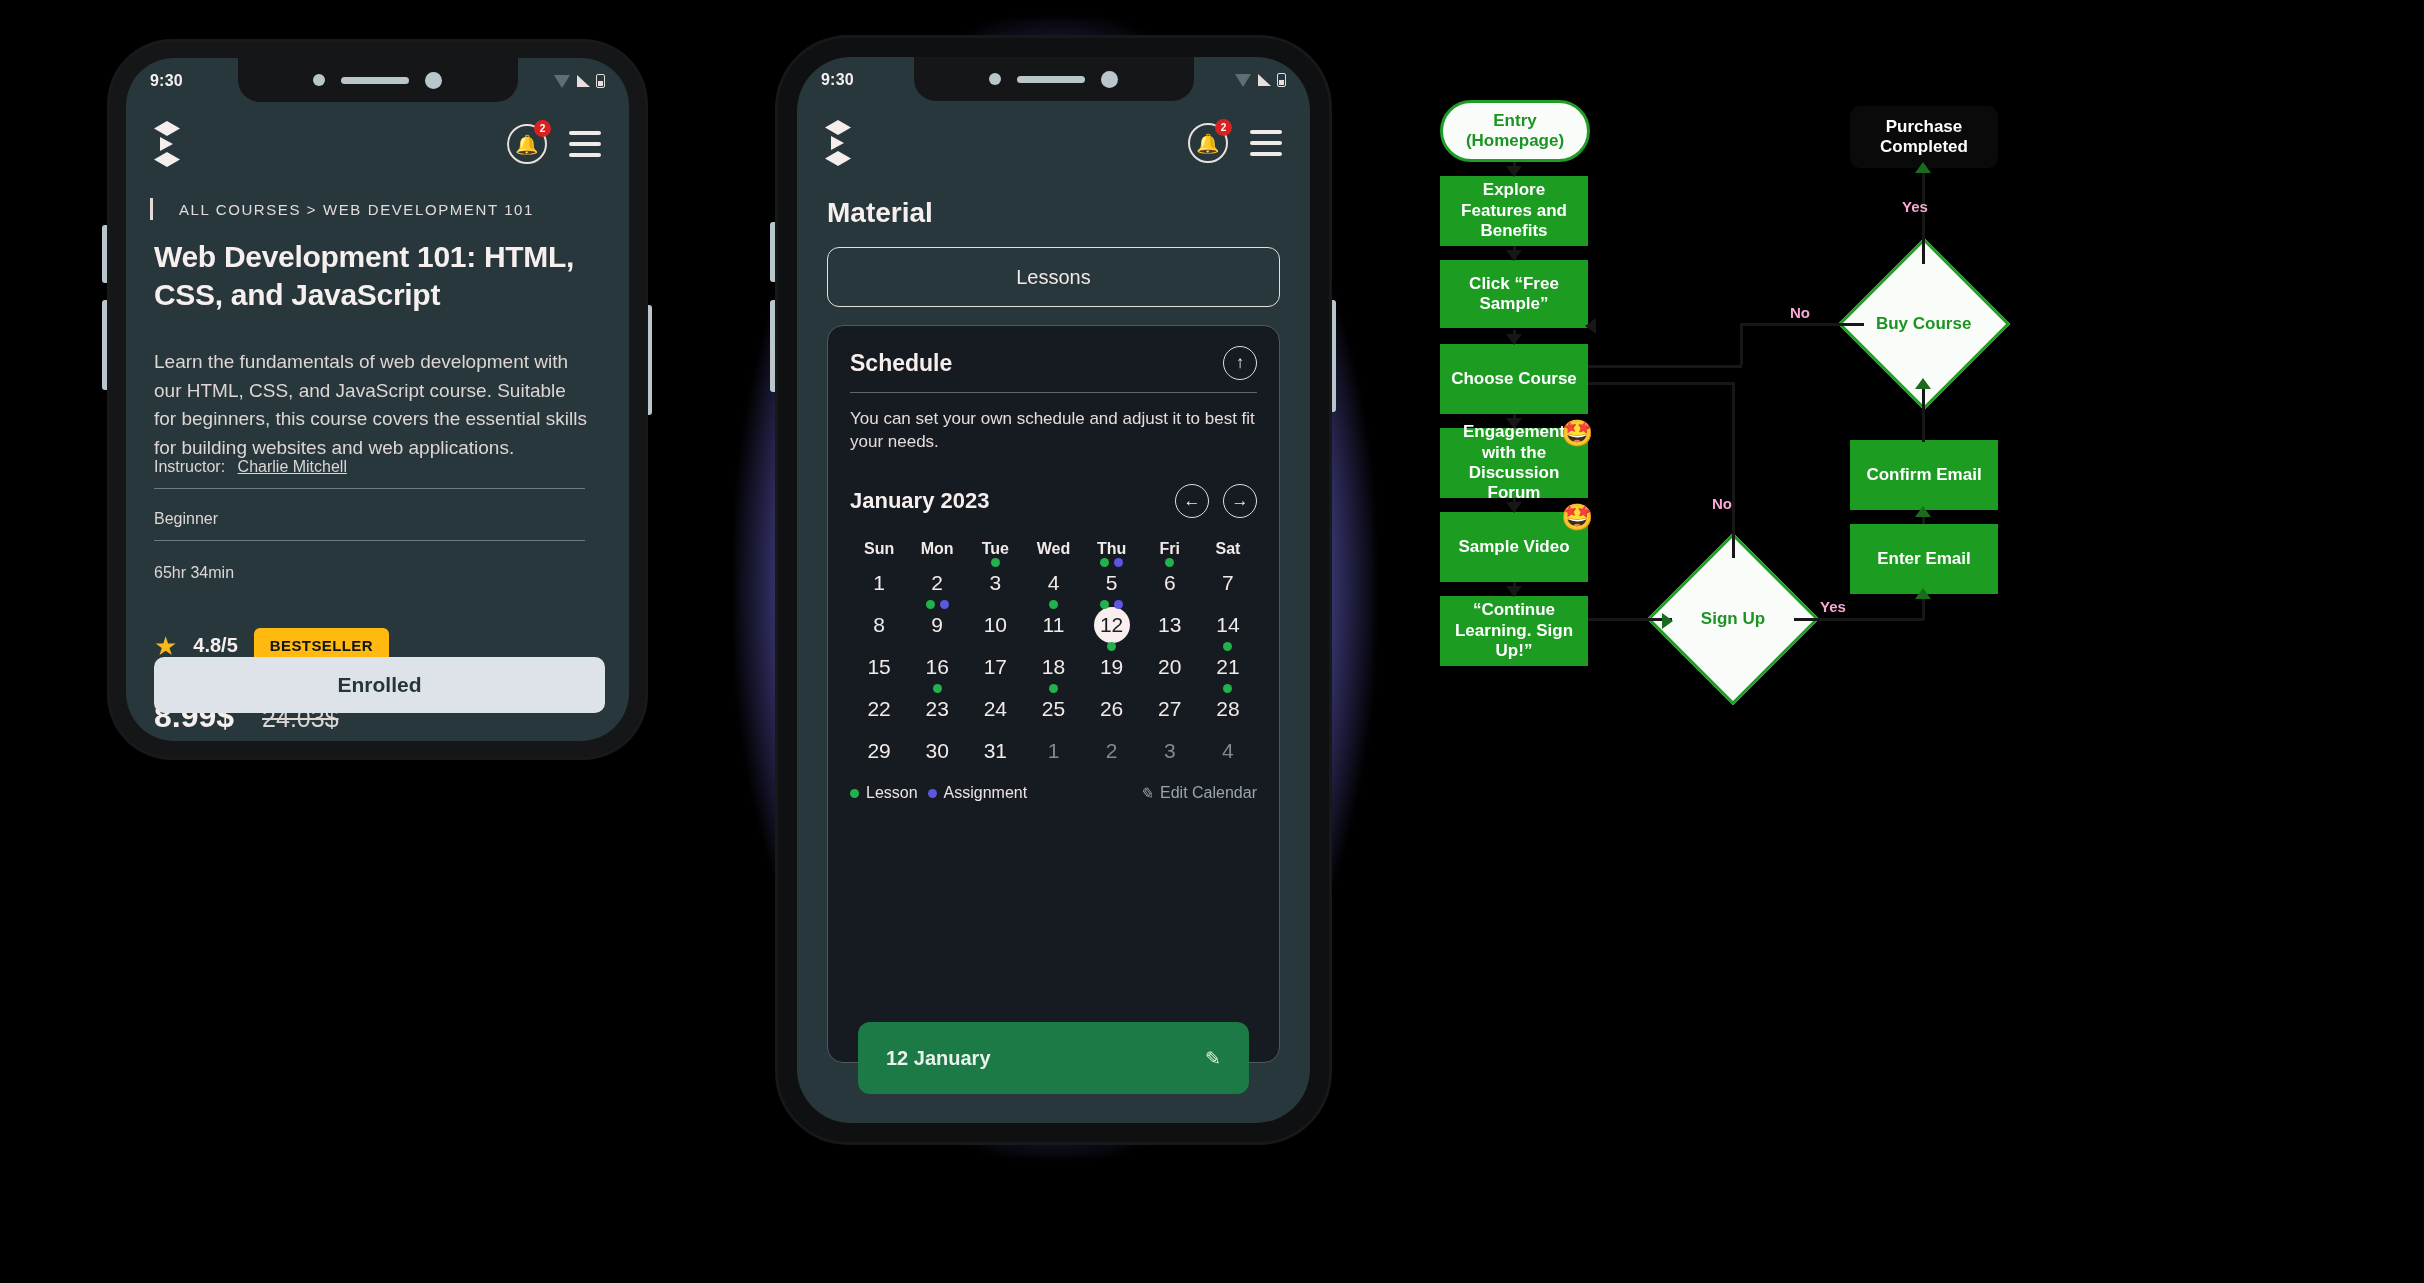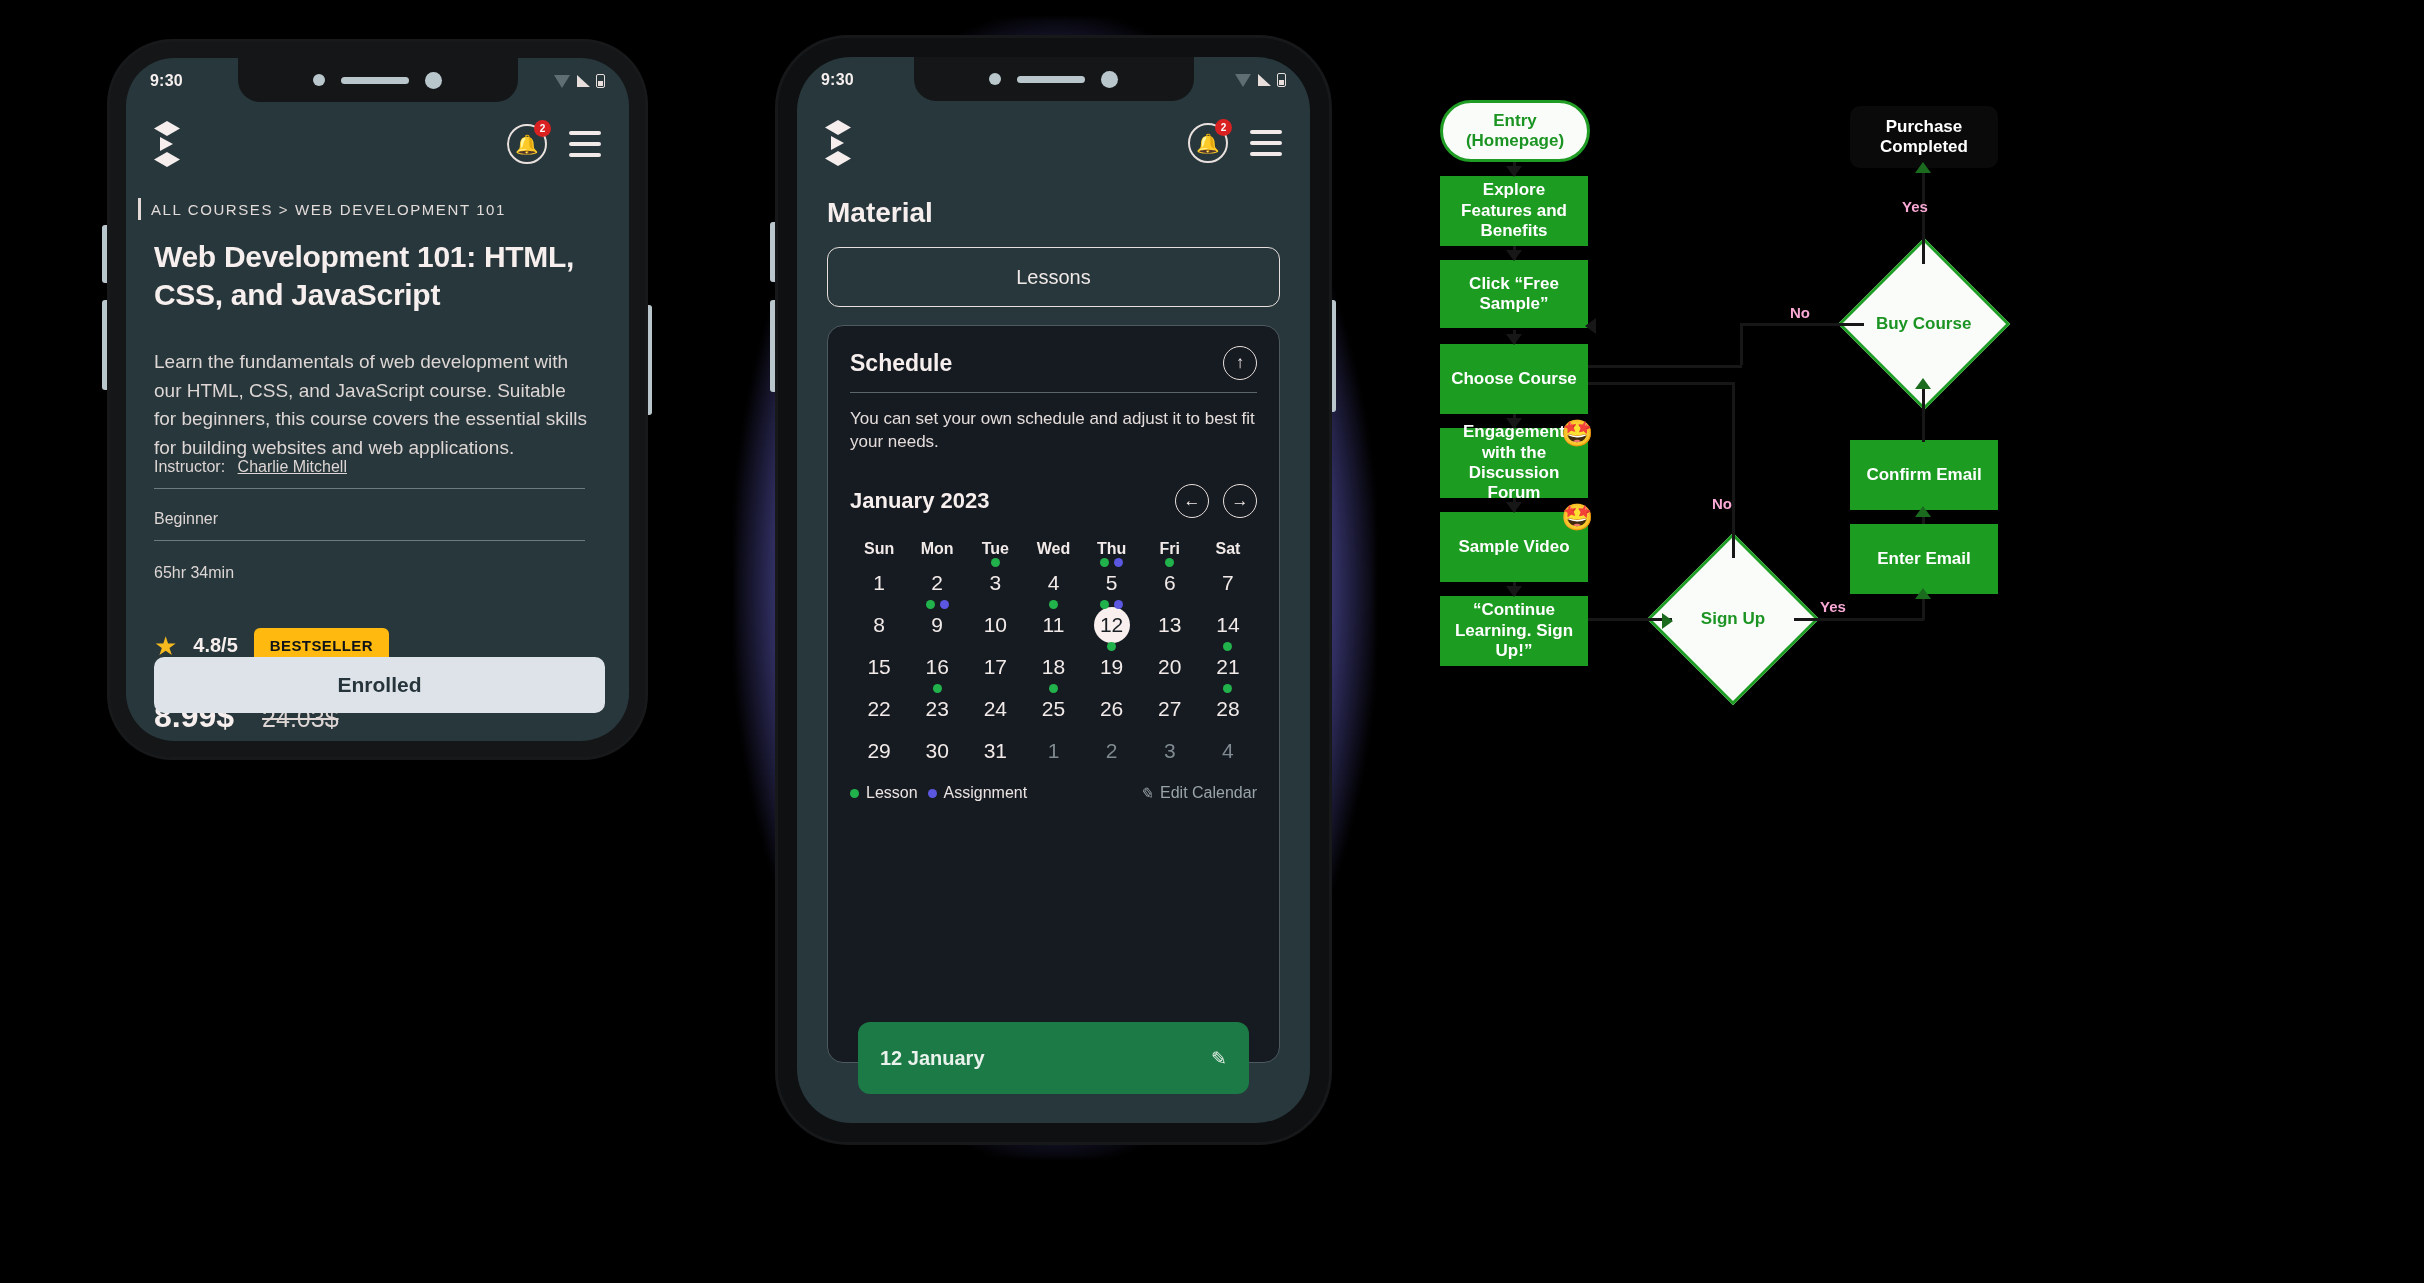--- a/index.html
+++ b/index.html
@@ -71,22 +71,22 @@
   .bell-ring { position:absolute; inset:0; border:2px solid #e9e0de; border-radius:50%; }
   .bell-glyph { position:absolute; inset:0; display:flex;align-items:center;justify-content:center;
     color:#f0e8e6; font-size:19px; line-height:1; }
   .badge { position:absolute; right:-4px; top:-4px; min-width:17px;height:17px;border-radius:50%;
     background:#d92121; color:#fff; font-size:10px; font-weight:700;
     display:flex;align-items:center;justify-content:center; }
   .hamb { width:32px; display:flex; flex-direction:column; gap:7px; }
   .hamb span { display:block; height:4px; border-radius:3px; background:#f2eae8; }
 
   .breadcrumb {
-    position:absolute; top:140px; left:0; right:0; padding: 0 12px;
-    display:flex; align-items:center; gap:10px;
+    position:absolute; top:140px; left:0; right:0; padding: 0 24px;
+    display:flex; align-items:center; gap:26px;
   }
   .breadcrumb .tick { width:3px; height:22px; background:#e4dbd9; }
   .breadcrumb .bc-text { color:#e3dbd9; font-size:15px; letter-spacing:1.6px; font-weight:400; white-space:nowrap; }
 
   .course-title {
     position:absolute; top:180px; left:28px; right:24px;
     color:#f7efee; font-size:30px; line-height:1.28; font-weight:800; letter-spacing:-.3px;
   }
   .course-desc {
     position:absolute; top:290px; left:28px; right:38px;
@@ -170,21 +170,21 @@
   .dots { position:absolute; left:0; right:0; top:-4px; display:flex; justify-content:center; gap:5px; }
   .dot { width:9px;height:9px;border-radius:50%; }
   .dot.lesson { background:#22b24c; }
   .dot.assign { background:#5b57e0; }
   .legend { margin-top:12px; display:flex; align-items:center; gap:10px; font-size:16px; color:#ece4e2; }
   .legend .g { display:flex; align-items:center; gap:7px; }
   .legend .edit { margin-left:auto; color:#9aa5aa; display:flex; align-items:center; gap:7px; font-size:16px; }
   .daybar {
     position:absolute; left:30px; right:30px; bottom:-32px; height:72px;
     background:#1b7a45; border-radius:12px; display:flex;align-items:center;
-    padding: 0 22px; color:#e9f2ec; font-size:20px; font-weight:800;
+    padding: 0 28px; color:#e9f2ec; font-size:20px; font-weight:800;
   }
   .daybar .pen { margin-left:auto; font-size:19px; font-weight:400; }
 
   
   .flow { position:absolute; left:1440px; top:120px; width:950px; height:1000px; }
   .node {
     position:absolute; display:flex; align-items:center; justify-content:center;
     text-align:center; font-weight:700; line-height:1.2;
   }
   .n-term {

